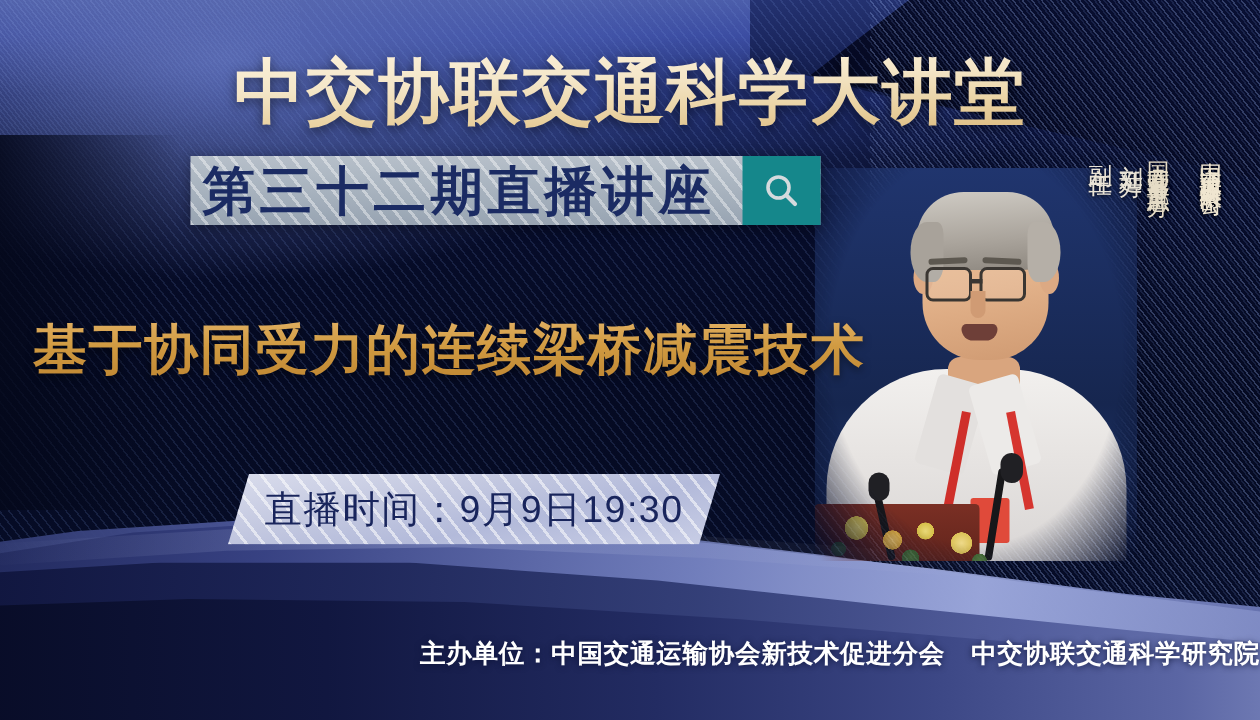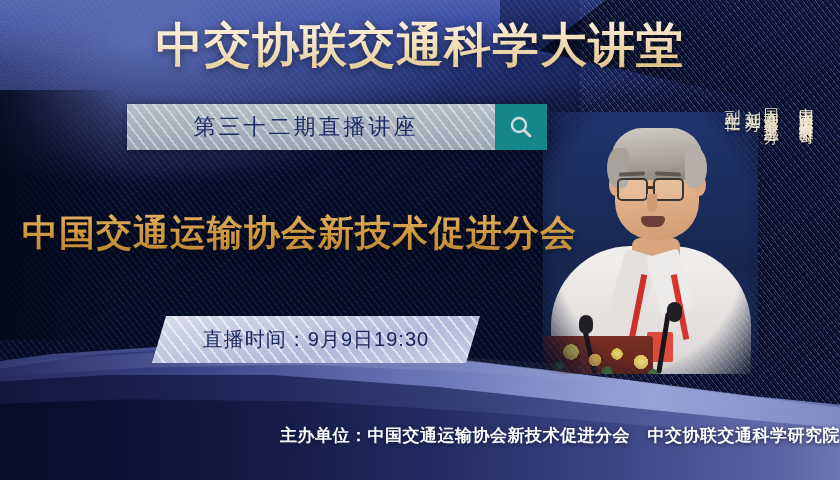--- a/index.html
+++ b/index.html
@@ -86,21 +86,21 @@
     clip-path:polygon(0 52%,18% 44%,36% 42%,56% 48%,76% 58%,100% 66%,100% 78%,76% 70%,56% 60%,36% 54%,18% 56%,0 64%);
   }
   
   .leftpanel{
     position:absolute;left:0;top:90px;width:120px;height:250px;
     background:linear-gradient(90deg,rgba(4,8,26,.85),rgba(4,8,26,0));
   }
 
   
   .main-title{
-    position:absolute;left:0;right:0;top:18px;text-align:center;
+    position:absolute;left:0;right:0;top:34px;text-align:center;
     font-size:47px;font-weight:bold;letter-spacing:1px;line-height:1.15;
     background:linear-gradient(178deg,#fdf3de 0%,#f4e6c8 40%,#e8cf9d 72%,#d8b477 100%);
     -webkit-background-clip:text;background-clip:text;color:transparent;
     -webkit-text-fill-color:transparent;
     filter:drop-shadow(0 2px 4px rgba(0,0,0,.55));
     white-space:nowrap;
   }
 
   
   .sub-bar{
@@ -112,21 +112,21 @@
   .sub-bar .stripes{
     position:absolute;inset:0;
     background-image:repeating-linear-gradient(52deg,
       rgba(255,255,255,.40) 0px,rgba(255,255,255,.40) 2px,
       rgba(255,255,255,0) 2px,rgba(255,255,255,0) 8px);
     pointer-events:none;
   }
   .sub-text{
     position:relative;z-index:2;
     flex:1;text-align:center;padding-right:10px;
-    font-size:22px;font-weight:400;color:#1b2b63;letter-spacing:3px;
+    font-size:35px;font-weight:700;color:#1b2b63;letter-spacing:3px;
     white-space:nowrap;
   }
   .search-box{
     position:relative;z-index:2;
     width:52px;height:46px;flex:0 0 52px;
     background:#15878b;display:flex;align-items:center;justify-content:center;
   }
   .search-box svg{display:block;}
 
   
@@ -148,21 +148,21 @@
     box-shadow:0 3px 10px rgba(0,0,0,.4);
   }
   .time-pill .stripes{
     position:absolute;inset:0;
     background-image:repeating-linear-gradient(52deg,
       rgba(255,255,255,.55) 0px,rgba(255,255,255,.55) 2px,
       rgba(255,255,255,0) 2px,rgba(255,255,255,0) 9px);
   }
   .time-text{
     position:relative;z-index:2;
-    font-size:20px;color:#19255c;letter-spacing:1px;white-space:nowrap;
+    font-size:25px;color:#19255c;letter-spacing:1px;white-space:nowrap;
   }
 
   
   .speaker{
     position:absolute;left:543px;top:112px;width:215px;height:262px;
     -webkit-mask-image:radial-gradient(ellipse 78% 86% at 50% 46%,#000 58%,transparent 88%);
             mask-image:radial-gradient(ellipse 78% 86% at 50% 46%,#000 58%,transparent 88%);
   }
   .sp-shoulders{
     position:absolute;left:8px;bottom:0;width:200px;height:128px;
@@ -316,21 +316,21 @@
     <div class="stripes"></div>
     <div class="sub-text">第三十二期直播讲座</div>
     <div class="search-box">
       <svg width="26" height="26" viewBox="0 0 26 26">
         <circle cx="11" cy="11" r="7" fill="none" stroke="#d5dadd" stroke-width="2.4"></circle>
         <line x1="16.2" y1="16.2" x2="22" y2="22" stroke="#d5dadd" stroke-width="2.8" stroke-linecap="round"></line>
       </svg>
     </div>
   </div>
 
-  <div class="headline">中国交通运输协会新技术促进分会</div>
+  <div class="headline">基于协同受力的连续梁桥减震技术</div>
 
   <div class="time-pill">
     <div class="stripes"></div>
     <div class="time-text">直播时间：9月9日19:30</div>
   </div>
 
   <div class="vcol vcol-name"><span>刘延芳</span><span style="display:block;height:14px"></span><span>副主任</span></div>
   <div class="vcol vcol-dept">国内直营业务事业部总工办</div>
   <div class="vcol vcol-company">中国交通建设股份有限公司</div>
 

